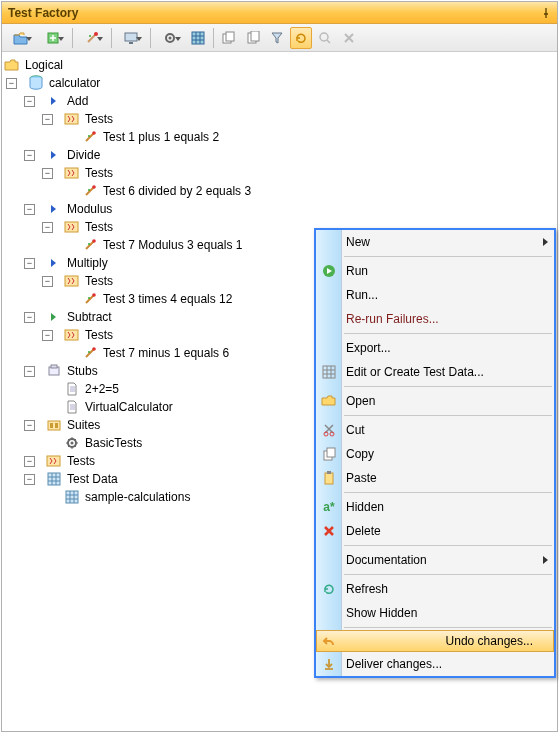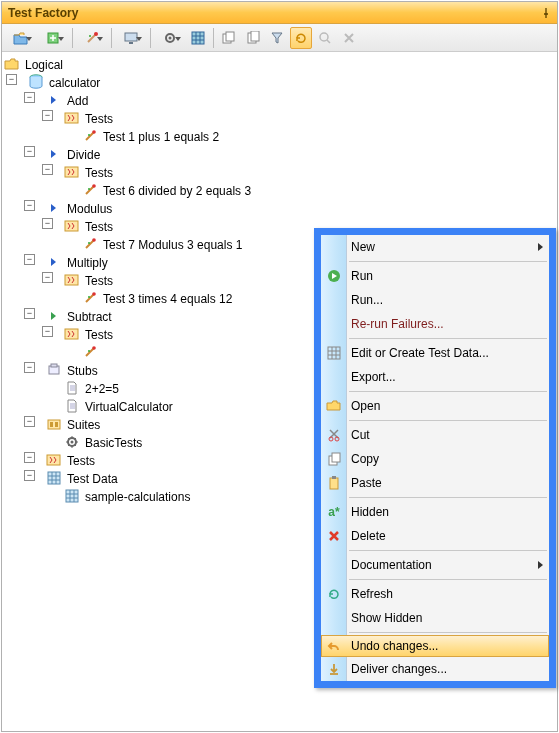--- a/index.html
+++ b/index.html
@@ -66,20 +66,21 @@
     background: linear-gradient(to bottom, #ffe9b3, #ffd36b);
     border-color: #e6a63a;
   }
   .tree {
     padding: 4px 2px;
     line-height: 18px;
     user-select: none;
   }
   .tree-row {
     display: flex;
+    align-items: center;
     height: 18px;
     white-space: nowrap;
   }
   .indent { display:inline-block; }
   .toggle {
     width: 11px; height: 11px;
     border: 1px solid #8a8a8a;
     background: #fff;
     display: inline-flex;
     align-items: center; justify-content: center;
@@ -107,21 +108,21 @@
     color: #fff;
   }
 
   
   .context-menu {
     position: absolute;
     left: 312px;
     top: 226px;
     width: 242px;
     background: #f4f4f4;
-    border: 7px solid #3b82f6;
+    border: 2px solid #3b82f6;
     box-shadow: 2px 2px 4px rgba(0,0,0,0.3);
     z-index: 100;
   }
   .cm-gutter {
     position: absolute;
     left: 0; top: 0; bottom: 0;
     width: 26px;
     background: linear-gradient(to right, #dff2ff 0%, #c5e6fb 60%, #b8dff8 100%);
     border-right: 1px solid #bcd;
   }
@@ -154,20 +155,21 @@
     height: 1px;
     margin: 2px 2px 2px 28px;
     background: #c8c8c8;
   }
   .cm-item.hover {
     background: linear-gradient(to bottom, #fff0cf 0%, #ffe29a 50%, #ffd46b 100%);
     border: 1px solid #d9a441;
     height: 22px;
     margin: 0;
     padding-left: 29px;
+    justify-content: flex-end;
   }
   .cm-item.hover .cm-icon { left: 3px; top: 2px; }
 
   
   svg { display: block; }
 </style>
 </head>
 <body>
 
 <div class="panel">
@@ -451,20 +453,21 @@
         <span class="indent" style="width:56px"></span>
         <span class="toggle none"></span>
         <span class="conn"></span>
         <span class="icon">
           <svg width="14" height="14">
             <path d="M3 11L11 3" stroke="#cc8833" stroke-width="2"></path>
             <circle cx="11" cy="3" r="1.8" fill="#d33"></circle>
             <circle cx="6" cy="6" r="1" fill="#3a3"></circle>
           </svg>
         </span>
+        <span class="label">Test 7 minus 1 equals 6</span>
       </div>
       <div class="tree-row">
         <span class="indent" style="width:20px"></span>
         <span class="toggle">−</span>
         <span class="conn"></span>
         <span class="icon">
           <svg width="14" height="14">
             <rect x="2" y="3" width="10" height="8" fill="#eef" stroke="#889"></rect>
             <rect x="4" y="1" width="6" height="3" fill="#dde" stroke="#889"></rect>
           </svg>
@@ -577,30 +580,30 @@
           <span>Run</span>
         </div>
         <div class="cm-item">
           <span>Run...</span>
         </div>
         <div class="cm-item disabled">
           <span>Re-run Failures...</span>
         </div>
         <div class="cm-sep"></div>
         <div class="cm-item">
+          <span>Export...</span>
+        </div>
+        <div class="cm-item">
           <span class="cm-icon">
             <svg width="14" height="14">
               <rect x="1" y="1" width="12" height="12" fill="none" stroke="#888"></rect>
               <path d="M1 5h12M1 9h12M5 1v12M9 1v12" stroke="#888"></path>
             </svg>
           </span>
           <span>Edit or Create Test Data...</span>
-        </div>
-        <div class="cm-item">
-          <span>Export...</span>
         </div>
         <div class="cm-sep"></div>
         <div class="cm-item">
           <span class="cm-icon">
             <svg width="16" height="12">
               <path d="M1 3h5l1-2h4v2h3v7H1z" fill="#ffd76a" stroke="#c9993a"></path>
             </svg>
           </span>
           <span>Open</span>
         </div>

